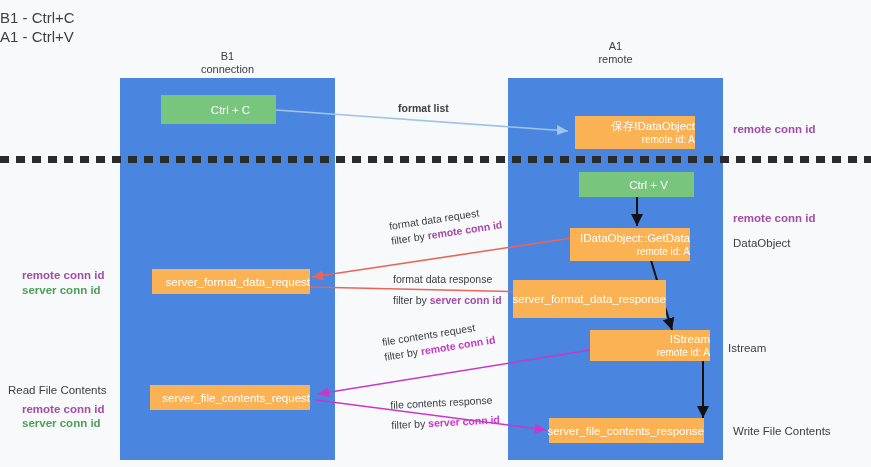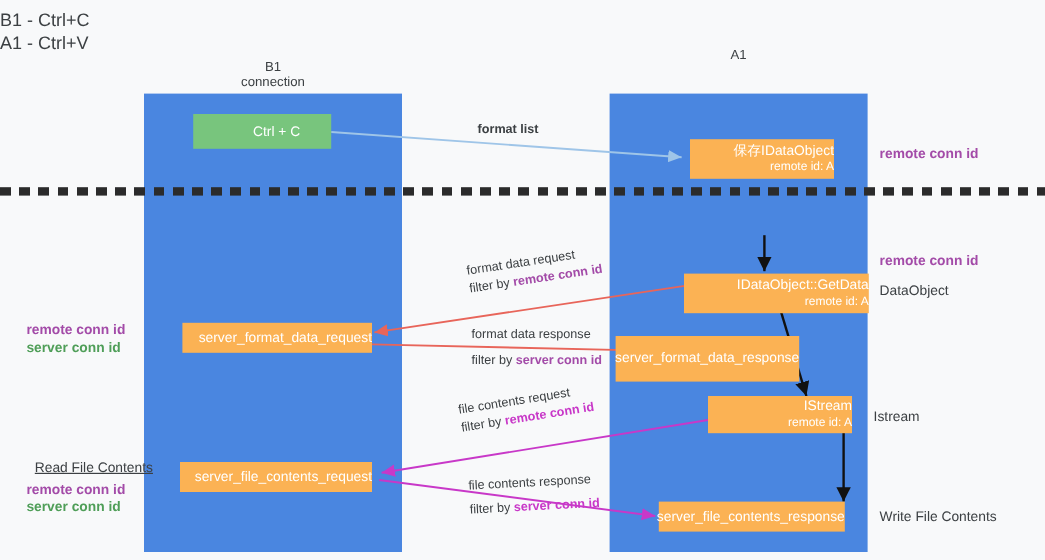--- a/index.html
+++ b/index.html
@@ -66,20 +66,21 @@
     <div>B1 - Ctrl+C</div>
     <div>A1 - Ctrl+V</div>
   </div>
 
   <div class="abs colhead" style="left:120px;top:50px;width:215px;">
     <div>B1</div>
     <div>connection</div>
   </div>
   <div class="abs colhead" style="left:508px;top:40px;width:215px;">
     <div>A1</div>
+    <div>remote</div>
   </div>
 
   <div class="abs lane" style="left:120px;top:78px;width:215px;height:382px;"></div>
   <div class="abs lane" style="left:508px;top:78px;width:215px;height:382px;"></div>
 
   <svg class="edges" viewBox="0 0 871 467">
     <defs>
       <marker id="arrowLB" markerWidth="9" markerHeight="9" refX="7" refY="3.2" orient="auto">
         <path d="M0,0 L7,3.2 L0,6.4 z" fill="#9fc5e8"></path>
       </marker>
@@ -117,22 +118,25 @@
     <div>Ctrl + C</div>
   </div>
 
   <div class="abs box orange" style="left:575px;top:116px;width:120px;height:33px;">
     <div>保存IDataObject</div>
     <div class="l2">remote id: A</div>
   </div>
 
   <div class="abs sidelabel purple" style="left:733px;top:122px;">remote conn id</div>
 
+  <div class="abs box green" style="left:579px;top:172px;width:115px;height:25px;">
+    <div>Ctrl + V</div>
+  </div>
 
-  <div class="abs box orange" style="left:570px;top:228px;width:154px;height:33px;">
+  <div class="abs box orange" style="left:570px;top:228px;width:120px;height:33px;">
     <div>IDataObject::GetData</div>
     <div class="l2">remote id: A</div>
   </div>
 
   <div class="abs sidelabel purple" style="left:733px;top:211px;">remote conn id</div>
   <div class="abs sidelabel plain" style="left:733px;top:236px;">DataObject</div>
 
   <div class="abs edgelabel" style="left:398px;top:101px;font-weight:bold;">format list</div>
 
   <div class="abs edgelabel" style="left:388px;top:219px;transform:rotate(-8.5deg);transform-origin:left top;">
@@ -161,21 +165,21 @@
     <div class="l2">remote id: A</div>
   </div>
 
   <div class="abs sidelabel plain" style="left:728px;top:341px;">Istream</div>
 
   <div class="abs edgelabel" style="left:381px;top:335px;transform:rotate(-9deg);transform-origin:left top;">
     <div>file contents request</div>
     <div><span>filter by </span><span class="lbl-magenta">remote conn id</span></div>
   </div>
 
-  <div class="abs sidelabel plain" style="left:29px;top:383px;text-decoration:underline;">Read File Contents</div>
+  <div class="abs sidelabel plain" style="left:8px;top:383px;">Read File Contents</div>
   <div class="abs sidelabel purple" style="left:22px;top:402px;">remote conn id</div>
   <div class="abs sidelabel green-t" style="left:22px;top:416px;">server conn id</div>
 
   <div class="abs box orange" style="left:150px;top:385px;width:160px;height:25px;">
     <div>server_file_contents_request</div>
   </div>
 
   <div class="abs edgelabel" style="left:390px;top:398px;transform:rotate(-3deg);transform-origin:left top;">
     <div>file contents response</div>
     <div style="margin-top:5px;"><span>filter by </span><span class="lbl-magenta">server conn id</span></div>

